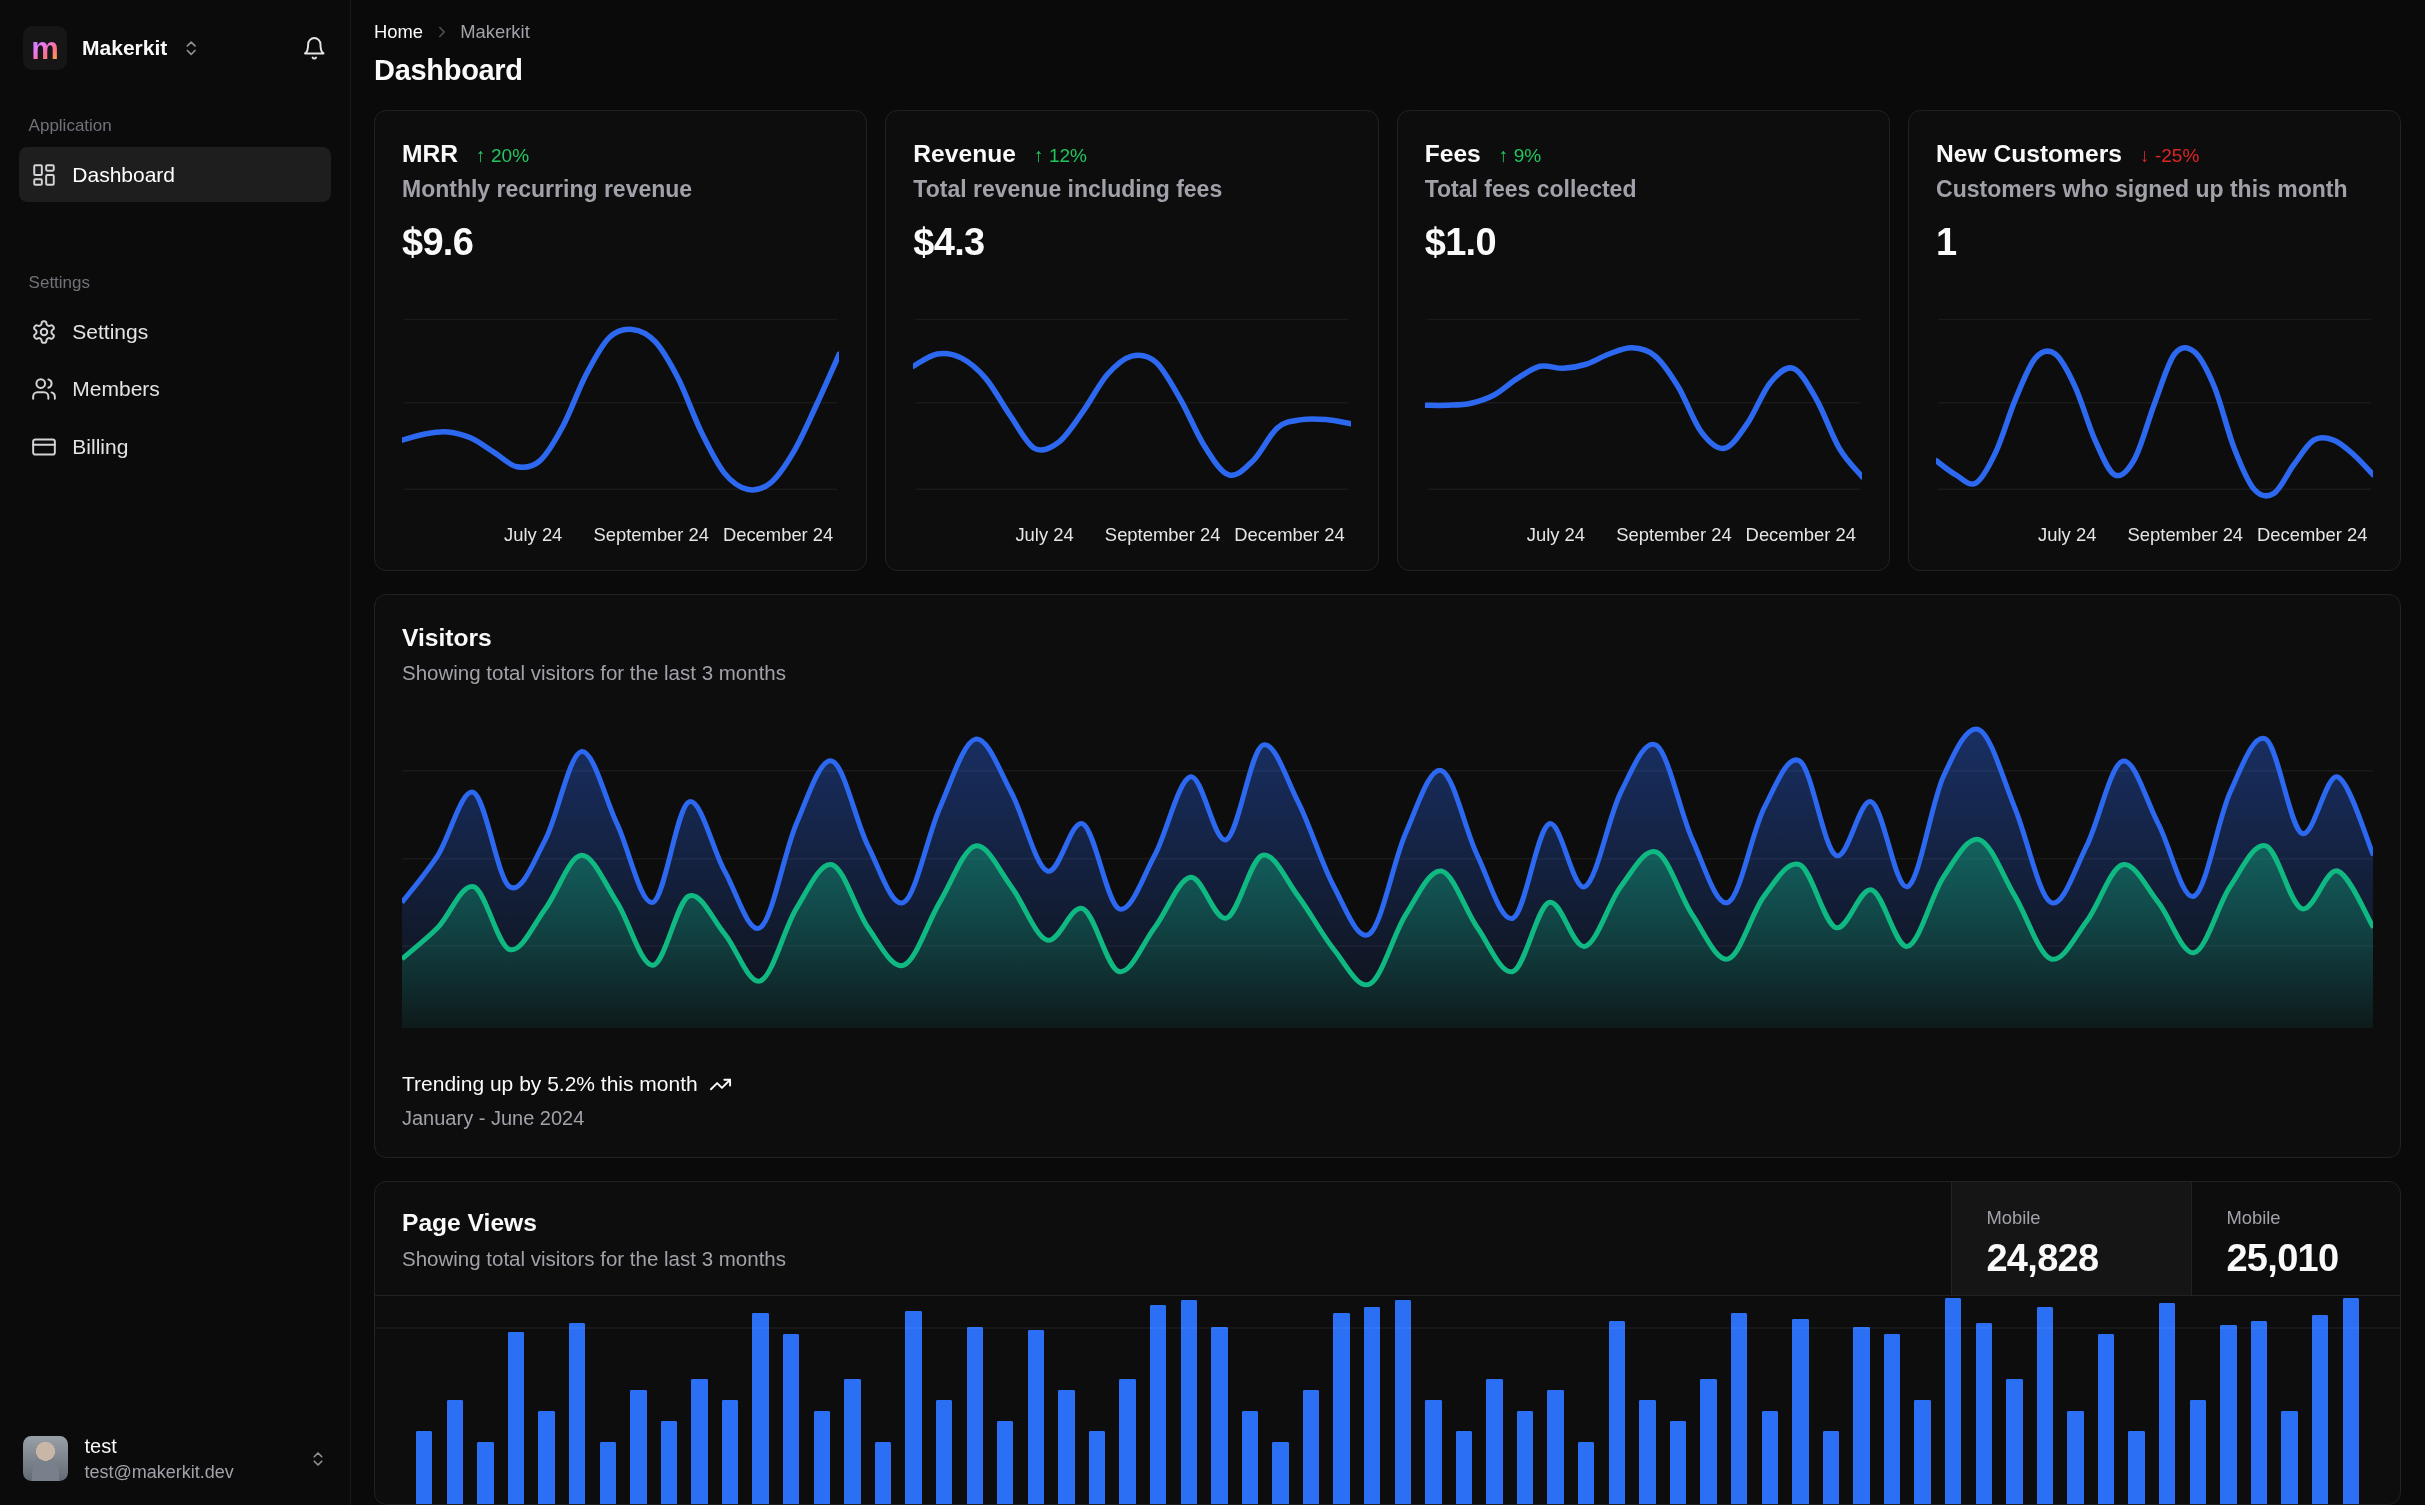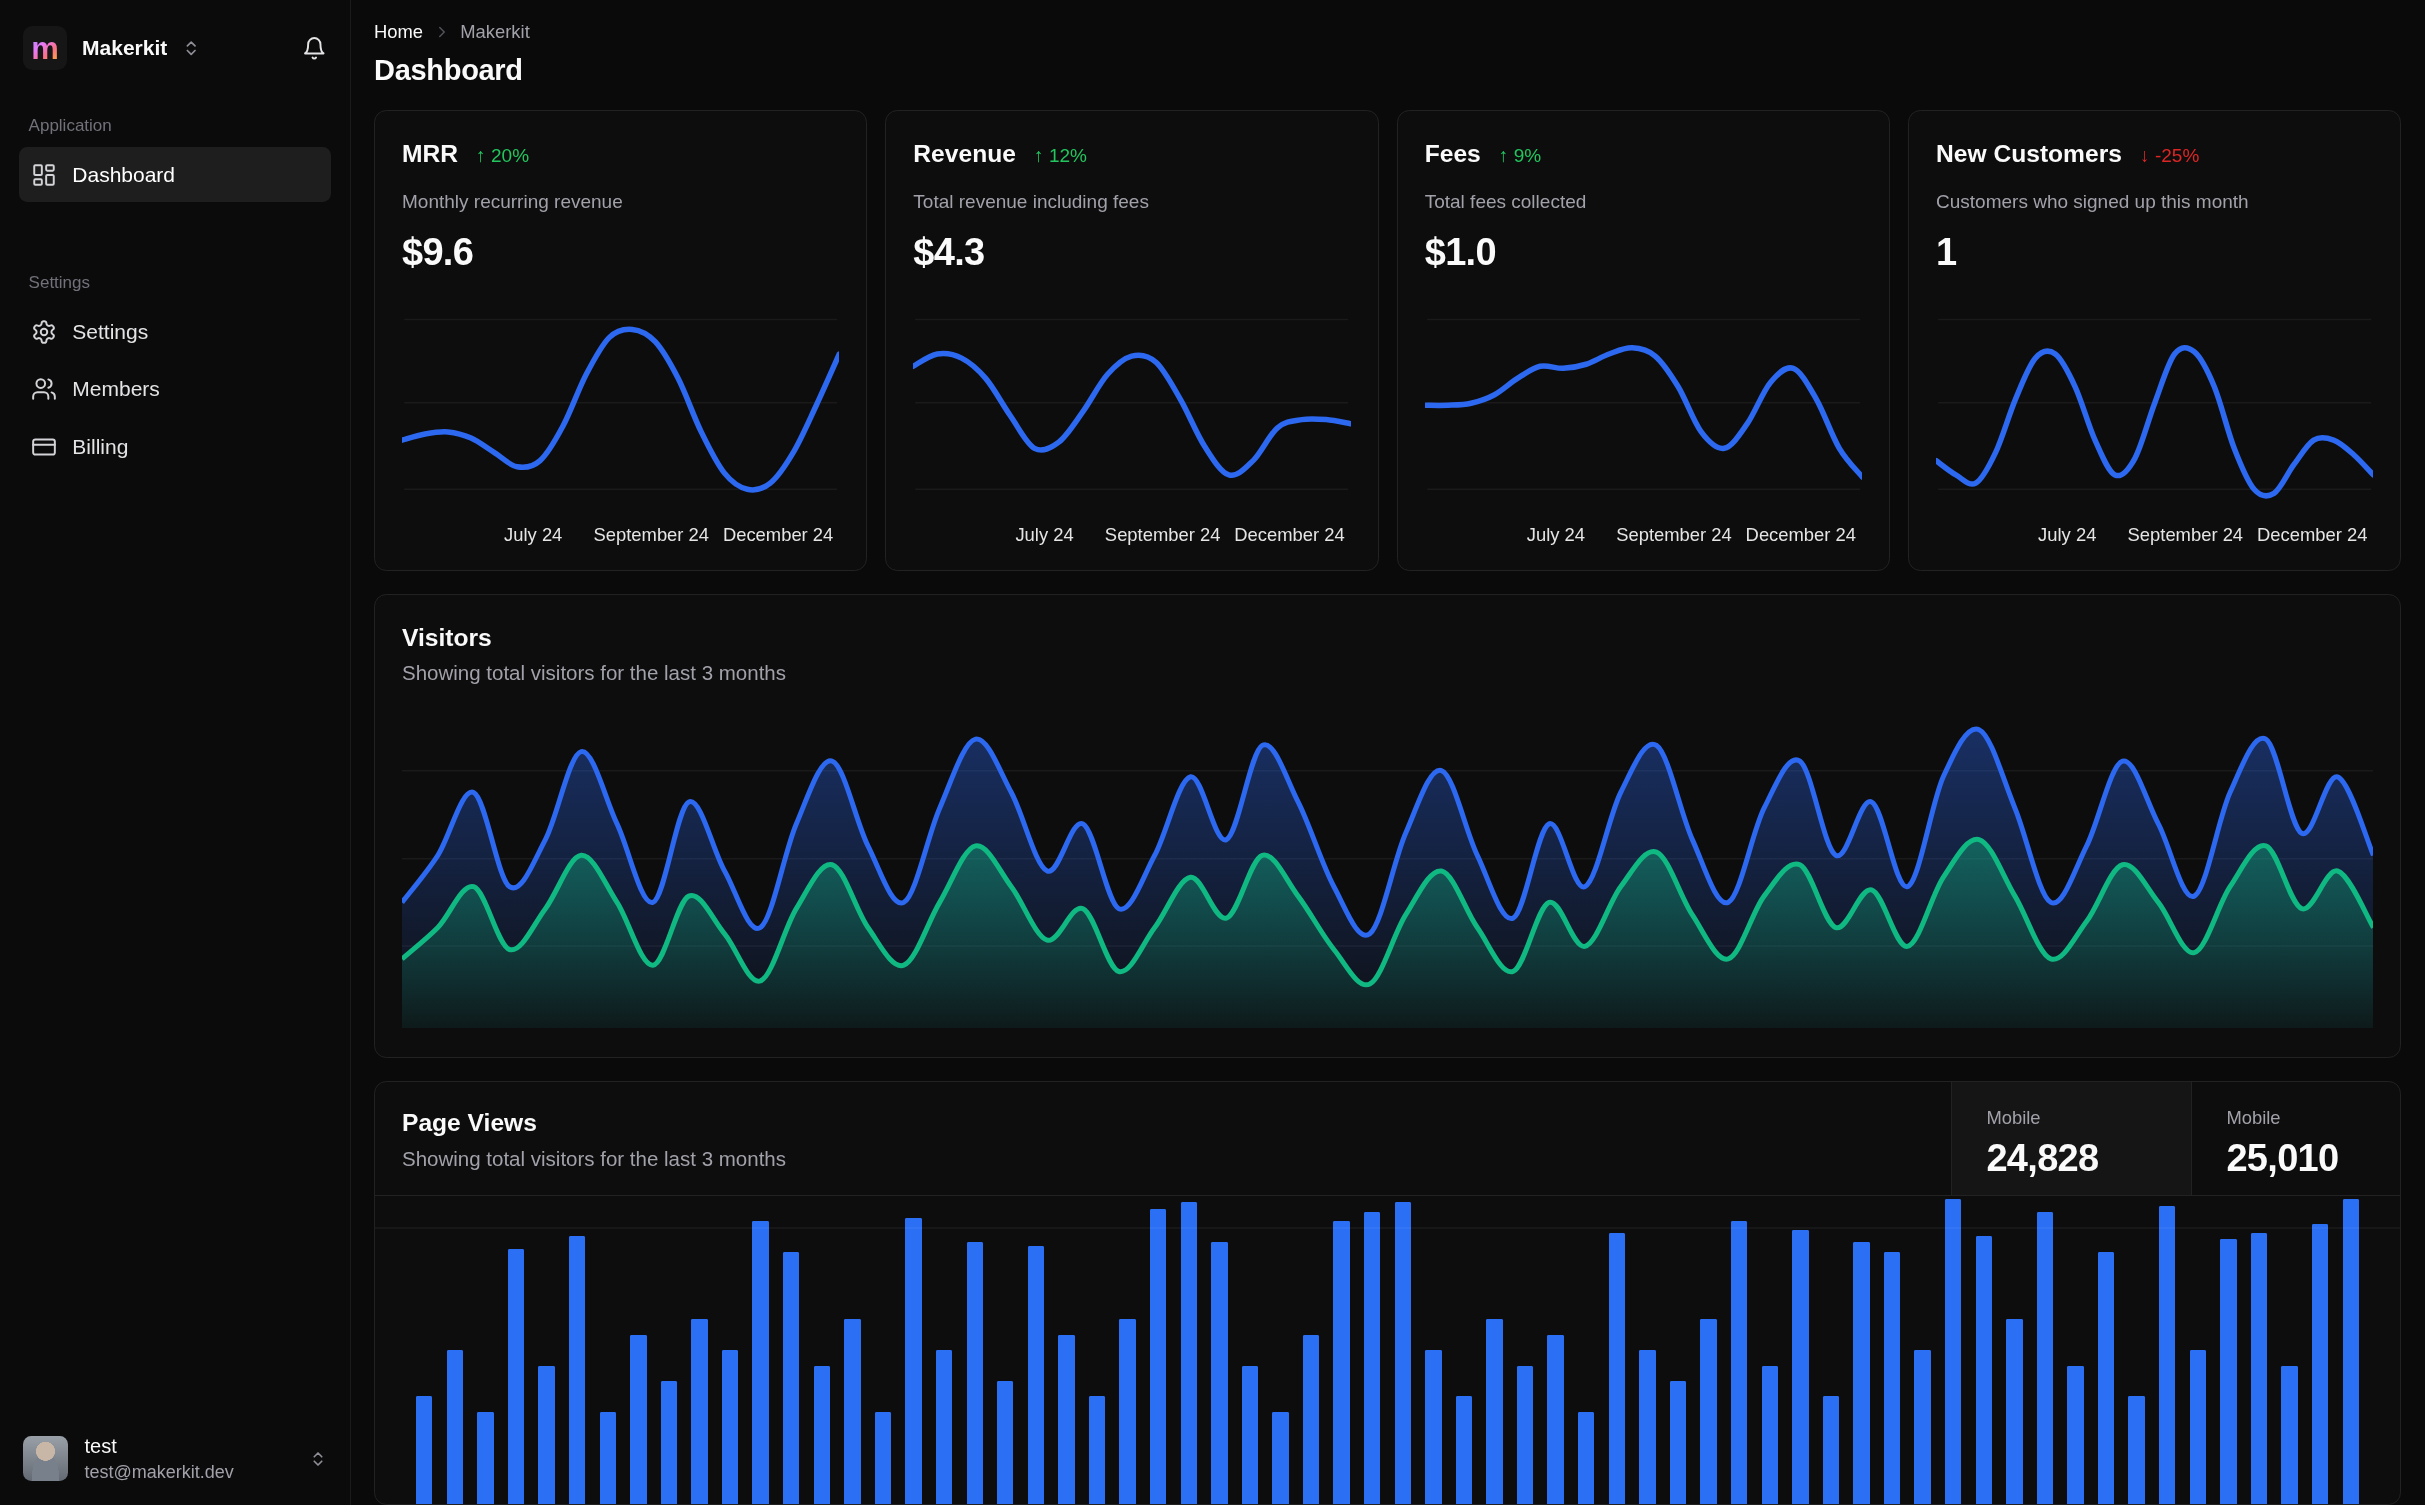--- a/index.html
+++ b/index.html
@@ -51,21 +51,21 @@
 
   
   .cards-row{display:grid;grid-template-columns:repeat(4,1fr);gap:18px;margin-top:23px;}
   .card{background:var(--card);border:1.4px solid var(--border);border-radius:12.3px;}
   .stat-card{height:461px;padding:29px 27px 20.5px;display:flex;flex-direction:column;}
   .stat-head{display:flex;align-items:baseline;gap:18px;}
   .stat-title{font-size:24.6px;font-weight:600;}
   .badge{font-size:19px;display:flex;align-items:baseline;gap:5.5px;}
   .badge.up{color:var(--badge-green);}
   .badge.down{color:var(--badge-red);}
-  .stat-subtitle{font-size:19px;color:var(--muted);margin-top:23px;}
+  .stat-subtitle{font-size:23px;color:var(--muted);margin-top:8px;font-weight:bold;}
   .stat-value{font-size:38px;font-weight:700;margin-top:18px;letter-spacing:-0.7px;}
   .spark-wrap{margin-top:auto;position:relative;height:236px;}
   .spark{width:100%;height:205px;}
   .tick-row{position:relative;height:27px;}
   .tick{position:absolute;top:4.1px;transform:translateX(-50%);font-size:18.4px;color:#e5e5e5;white-space:nowrap;}
   .tick.t0{left:30%;} .tick.t1{left:57%;} .tick.t2{left:86%;}
 
   
   .visitors-card{margin-top:23px;padding:29px 27px 27px;}
   .card-title{font-size:24.6px;font-weight:600;}
@@ -305,20 +305,32 @@
         </linearGradient>
       </defs>
       <line class="grid-line" x1="0" y1="83" x2="1000" y2="83" vector-effect="non-scaling-stroke"></line>
       <line class="grid-line" x1="0" y1="212" x2="1000" y2="212" vector-effect="non-scaling-stroke"></line>
       <line class="grid-line" x1="0" y1="340" x2="1000" y2="340" vector-effect="non-scaling-stroke"></line>
     <path d="M0,276C3.0303030303030307,264.5,12.121212121212121,233.83333333333331,18.181818181818183,206.99999999999997C24.242424242424246,180.16666666666663,30.303030303030308,107.33333333333331,36.36363636363637,114.99999999999999C42.42424242424243,122.66666666666666,48.484848484848484,241.49999999999997,54.54545454545455,252.99999999999997C60.60606060606061,264.5,66.66666666666667,216.96666666666667,72.72727272727273,184C78.7878787878788,151.03333333333333,84.84848484848484,59.03333333333333,90.9090909090909,55.199999999999996C96.96969696969697,51.36666666666666,103.03030303030303,124.19999999999999,109.0909090909091,161C115.15151515151516,197.8,121.2121212121212,281.3666666666667,127.27272727272727,276C133.33333333333331,270.6333333333333,139.3939393939394,136.46666666666664,145.45454545454547,128.79999999999998C151.51515151515153,121.13333333333331,157.57575757575756,199.33333333333331,163.63636363636363,229.99999999999997C169.6969696969697,260.66666666666663,175.75757575757575,324.29999999999995,181.8181818181818,312.79999999999995C187.87878787878788,301.29999999999995,193.93939393939394,201.63333333333333,200,161C206.06060606060606,120.36666666666667,212.12121212121212,63.63333333333333,218.1818181818182,69C224.24242424242425,74.36666666666666,230.3030303030303,158.7,236.36363636363637,193.2C242.42424242424244,227.7,248.48484848484847,285.2,254.54545454545453,276C260.6060606060606,266.8,266.6666666666667,177.86666666666667,272.72727272727275,138C278.7878787878788,98.13333333333333,284.8484848484849,40.63333333333333,290.90909090909093,36.8C296.969696969697,32.96666666666666,303.030303030303,82.79999999999998,309.09090909090907,114.99999999999999C315.1515151515151,147.2,321.2121212121212,222.33333333333331,327.27272727272725,229.99999999999997C333.3333333333333,237.66666666666663,339.3939393939394,151.8,345.45454545454544,161C351.5151515151515,170.2,357.57575757575756,277.5333333333333,363.6363636363636,285.2C369.6969696969697,292.8666666666667,375.75757575757575,239.19999999999996,381.8181818181818,206.99999999999997C387.8787878787879,174.79999999999998,393.93939393939394,95.83333333333333,400,92C406.06060606060606,88.16666666666667,412.1212121212121,191.66666666666666,418.1818181818182,184C424.24242424242425,176.33333333333334,430.3030303030303,55.2,436.3636363636364,46C442.42424242424244,36.8,448.4848484848485,94.29999999999998,454.54545454545456,128.79999999999998C460.6060606060606,163.29999999999998,466.6666666666667,220.79999999999995,472.72727272727275,252.99999999999997C478.7878787878788,285.2,484.8484848484849,335.0333333333333,490.90909090909093,322C496.969696969697,308.9666666666667,503.030303030303,214.66666666666666,509.09090909090907,174.79999999999998C515.1515151515151,134.9333333333333,521.2121212121211,77.43333333333334,527.2727272727273,82.8C533.3333333333334,88.16666666666666,539.3939393939395,170.96666666666664,545.4545454545455,206.99999999999997C551.5151515151515,243.0333333333333,557.5757575757575,306.6666666666667,563.6363636363636,299C569.6969696969697,291.3333333333333,575.7575757575758,168.66666666666669,581.8181818181819,161C587.878787878788,153.33333333333331,593.939393939394,260.66666666666663,600,252.99999999999997C606.060606060606,245.33333333333331,612.121212121212,149.49999999999997,618.1818181818181,114.99999999999999C624.2424242424242,80.5,630.3030303030303,34.5,636.3636363636364,46C642.4242424242425,57.5,648.4848484848485,145.66666666666666,654.5454545454545,184C660.6060606060605,222.33333333333334,666.6666666666667,283.6666666666667,672.7272727272727,276C678.7878787878788,268.3333333333333,684.8484848484848,172.5,690.9090909090909,138C696.969696969697,103.5,703.030303030303,57.50000000000001,709.0909090909091,69C715.1515151515152,80.5,721.2121212121212,197.0333333333333,727.2727272727273,206.99999999999997C733.3333333333333,216.96666666666664,739.3939393939395,121.13333333333331,745.4545454545455,128.79999999999998C751.5151515151515,136.46666666666664,757.5757575757575,259.1333333333333,763.6363636363636,252.99999999999997C769.6969696969697,246.86666666666665,775.7575757575758,130.33333333333331,781.8181818181819,92C787.878787878788,53.66666666666667,793.939393939394,15.333333333333332,800,23C806.060606060606,30.666666666666668,812.121212121212,95.83333333333334,818.1818181818181,138C824.2424242424242,180.16666666666666,830.3030303030303,266.8,836.3636363636364,276C842.4242424242425,285.2,848.4848484848485,227.7,854.5454545454545,193.2C860.6060606060605,158.7,866.6666666666667,74.36666666666666,872.7272727272727,69C878.7878787878788,63.63333333333333,884.8484848484848,128.03333333333333,890.9090909090909,161C896.969696969697,193.96666666666667,903.030303030303,274.46666666666664,909.0909090909091,266.79999999999995C915.1515151515152,259.13333333333327,921.2121212121212,153.33333333333331,927.2727272727273,114.99999999999999C933.3333333333333,76.66666666666666,939.3939393939395,26.83333333333333,945.4545454545455,36.8C951.5151515151515,46.766666666666666,957.5757575757575,165.6,963.6363636363636,174.79999999999998C969.6969696969697,183.99999999999997,975.7575757575758,86.63333333333334,981.8181818181819,92C987.878787878788,97.36666666666666,996.969696969697,187.83333333333331,1000,206.99999999999997L1000,460L0,460Z" fill="url(#gBlue)"></path>
         <path d="M0,276C3.0303030303030307,264.5,12.121212121212121,233.83333333333331,18.181818181818183,206.99999999999997C24.242424242424246,180.16666666666663,30.303030303030308,107.33333333333331,36.36363636363637,114.99999999999999C42.42424242424243,122.66666666666666,48.484848484848484,241.49999999999997,54.54545454545455,252.99999999999997C60.60606060606061,264.5,66.66666666666667,216.96666666666667,72.72727272727273,184C78.7878787878788,151.03333333333333,84.84848484848484,59.03333333333333,90.9090909090909,55.199999999999996C96.96969696969697,51.36666666666666,103.03030303030303,124.19999999999999,109.0909090909091,161C115.15151515151516,197.8,121.2121212121212,281.3666666666667,127.27272727272727,276C133.33333333333331,270.6333333333333,139.3939393939394,136.46666666666664,145.45454545454547,128.79999999999998C151.51515151515153,121.13333333333331,157.57575757575756,199.33333333333331,163.63636363636363,229.99999999999997C169.6969696969697,260.66666666666663,175.75757575757575,324.29999999999995,181.8181818181818,312.79999999999995C187.87878787878788,301.29999999999995,193.93939393939394,201.63333333333333,200,161C206.06060606060606,120.36666666666667,212.12121212121212,63.63333333333333,218.1818181818182,69C224.24242424242425,74.36666666666666,230.3030303030303,158.7,236.36363636363637,193.2C242.42424242424244,227.7,248.48484848484847,285.2,254.54545454545453,276C260.6060606060606,266.8,266.6666666666667,177.86666666666667,272.72727272727275,138C278.7878787878788,98.13333333333333,284.8484848484849,40.63333333333333,290.90909090909093,36.8C296.969696969697,32.96666666666666,303.030303030303,82.79999999999998,309.09090909090907,114.99999999999999C315.1515151515151,147.2,321.2121212121212,222.33333333333331,327.27272727272725,229.99999999999997C333.3333333333333,237.66666666666663,339.3939393939394,151.8,345.45454545454544,161C351.5151515151515,170.2,357.57575757575756,277.5333333333333,363.6363636363636,285.2C369.6969696969697,292.8666666666667,375.75757575757575,239.19999999999996,381.8181818181818,206.99999999999997C387.8787878787879,174.79999999999998,393.93939393939394,95.83333333333333,400,92C406.06060606060606,88.16666666666667,412.1212121212121,191.66666666666666,418.1818181818182,184C424.24242424242425,176.33333333333334,430.3030303030303,55.2,436.3636363636364,46C442.42424242424244,36.8,448.4848484848485,94.29999999999998,454.54545454545456,128.79999999999998C460.6060606060606,163.29999999999998,466.6666666666667,220.79999999999995,472.72727272727275,252.99999999999997C478.7878787878788,285.2,484.8484848484849,335.0333333333333,490.90909090909093,322C496.969696969697,308.9666666666667,503.030303030303,214.66666666666666,509.09090909090907,174.79999999999998C515.1515151515151,134.9333333333333,521.2121212121211,77.43333333333334,527.2727272727273,82.8C533.3333333333334,88.16666666666666,539.3939393939395,170.96666666666664,545.4545454545455,206.99999999999997C551.5151515151515,243.0333333333333,557.5757575757575,306.6666666666667,563.6363636363636,299C569.6969696969697,291.3333333333333,575.7575757575758,168.66666666666669,581.8181818181819,161C587.878787878788,153.33333333333331,593.939393939394,260.66666666666663,600,252.99999999999997C606.060606060606,245.33333333333331,612.121212121212,149.49999999999997,618.1818181818181,114.99999999999999C624.2424242424242,80.5,630.3030303030303,34.5,636.3636363636364,46C642.4242424242425,57.5,648.4848484848485,145.66666666666666,654.5454545454545,184C660.6060606060605,222.33333333333334,666.6666666666667,283.6666666666667,672.7272727272727,276C678.7878787878788,268.3333333333333,684.8484848484848,172.5,690.9090909090909,138C696.969696969697,103.5,703.030303030303,57.50000000000001,709.0909090909091,69C715.1515151515152,80.5,721.2121212121212,197.0333333333333,727.2727272727273,206.99999999999997C733.3333333333333,216.96666666666664,739.3939393939395,121.13333333333331,745.4545454545455,128.79999999999998C751.5151515151515,136.46666666666664,757.5757575757575,259.1333333333333,763.6363636363636,252.99999999999997C769.6969696969697,246.86666666666665,775.7575757575758,130.33333333333331,781.8181818181819,92C787.878787878788,53.66666666666667,793.939393939394,15.333333333333332,800,23C806.060606060606,30.666666666666668,812.121212121212,95.83333333333334,818.1818181818181,138C824.2424242424242,180.16666666666666,830.3030303030303,266.8,836.3636363636364,276C842.4242424242425,285.2,848.4848484848485,227.7,854.5454545454545,193.2C860.6060606060605,158.7,866.6666666666667,74.36666666666666,872.7272727272727,69C878.7878787878788,63.63333333333333,884.8484848484848,128.03333333333333,890.9090909090909,161C896.969696969697,193.96666666666667,903.030303030303,274.46666666666664,909.0909090909091,266.79999999999995C915.1515151515152,259.13333333333327,921.2121212121212,153.33333333333331,927.2727272727273,114.99999999999999C933.3333333333333,76.66666666666666,939.3939393939395,26.83333333333333,945.4545454545455,36.8C951.5151515151515,46.766666666666666,957.5757575757575,165.6,963.6363636363636,174.79999999999998C969.6969696969697,183.99999999999997,975.7575757575758,86.63333333333334,981.8181818181819,92C987.878787878788,97.36666666666666,996.969696969697,187.83333333333331,1000,206.99999999999997" fill="none" stroke="#2c68f0" stroke-width="5" vector-effect="non-scaling-stroke"></path>
         <path d="M0,358.79999999999995C3.0303030303030307,351.13333333333327,12.121212121212121,330.4333333333333,18.181818181818183,312.79999999999995C24.242424242424246,295.16666666666663,30.303030303030308,247.6333333333333,36.36363636363637,252.99999999999997C42.42424242424243,258.3666666666667,48.484848484848484,339.6333333333333,54.54545454545455,345C60.60606060606061,350.3666666666667,66.66666666666667,308.2,72.72727272727273,285.2C78.7878787878788,262.2,84.84848484848484,208.5333333333333,90.9090909090909,206.99999999999997C96.96969696969697,205.46666666666664,103.03030303030303,249.16666666666666,109.0909090909091,276C115.15151515151516,302.8333333333333,121.2121212121212,369.53333333333336,127.27272727272727,368C133.33333333333331,366.46666666666664,139.3939393939394,274.46666666666664,145.45454545454547,266.79999999999995C151.51515151515153,259.13333333333327,157.57575757575756,301.3,163.63636363636363,322C169.6969696969697,342.7,175.75757575757575,397.13333333333327,181.8181818181818,390.99999999999994C187.87878787878788,384.8666666666666,193.93939393939394,313.56666666666666,200,285.2C206.06060606060606,256.8333333333333,212.12121212121212,216.2,218.1818181818182,220.79999999999998C224.24242424242425,225.39999999999998,230.3030303030303,288.2666666666666,236.36363636363637,312.79999999999995C242.42424242424244,337.3333333333333,248.48484848484847,374.1333333333333,254.54545454545453,368C260.6060606060606,361.8666666666667,266.6666666666667,305.1333333333333,272.72727272727275,276C278.7878787878788,246.86666666666667,284.8484848484849,197.03333333333333,290.90909090909093,193.2C296.969696969697,189.36666666666665,303.030303030303,229.99999999999997,309.09090909090907,252.99999999999997C315.1515151515151,276,321.2121212121212,325.8333333333333,327.27272727272725,331.2C333.3333333333333,336.56666666666666,339.3939393939394,277.5333333333333,345.45454545454544,285.2C351.5151515151515,292.8666666666667,357.57575757575756,372.6,363.6363636363636,377.2C369.6969696969697,381.79999999999995,375.75757575757575,335.79999999999995,381.8181818181818,312.79999999999995C387.8787878787879,289.79999999999995,393.93939393939394,241.49999999999997,400,239.2C406.06060606060606,236.9,412.1212121212121,304.3666666666667,418.1818181818182,299C424.24242424242425,293.6333333333333,430.3030303030303,212.36666666666665,436.3636363636364,206.99999999999997C442.42424242424244,201.6333333333333,448.4848484848485,243.79999999999995,454.54545454545456,266.79999999999995C460.6060606060606,289.79999999999995,466.6666666666667,323.5333333333333,472.72727272727275,345C478.7878787878788,366.4666666666667,484.8484848484849,404.0333333333333,490.90909090909093,395.59999999999997C496.969696969697,387.16666666666663,503.030303030303,322,509.09090909090907,294.4C515.1515151515151,266.79999999999995,521.2121212121211,226.9333333333333,527.2727272727273,229.99999999999997C533.3333333333334,233.06666666666663,539.3939393939395,288.2666666666666,545.4545454545455,312.79999999999995C551.5151515151515,337.3333333333333,557.5757575757575,383.3333333333333,563.6363636363636,377.2C569.6969696969697,371.06666666666666,575.7575757575758,282.1333333333333,581.8181818181819,276C587.878787878788,269.8666666666667,593.939393939394,344.2333333333333,600,340.4C606.060606060606,336.56666666666666,612.121212121212,276,618.1818181818181,252.99999999999997C624.2424242424242,229.99999999999997,630.3030303030303,195.49999999999997,636.3636363636364,202.39999999999998C642.4242424242425,209.29999999999998,648.4848484848485,268.3333333333333,654.5454545454545,294.4C660.6060606060605,320.46666666666664,666.6666666666667,363.4,672.7272727272727,358.79999999999995C678.7878787878788,354.19999999999993,684.8484848484848,289.79999999999995,690.9090909090909,266.79999999999995C696.969696969697,243.79999999999995,703.030303030303,213.13333333333333,709.0909090909091,220.79999999999998C715.1515151515152,228.46666666666664,721.2121212121212,306.66666666666663,727.2727272727273,312.79999999999995C733.3333333333333,318.9333333333333,739.3939393939395,252.99999999999997,745.4545454545455,257.59999999999997C751.5151515151515,262.2,757.5757575757575,343.46666666666664,763.6363636363636,340.4C769.6969696969697,337.3333333333333,775.7575757575758,265.26666666666665,781.8181818181819,239.2C787.878787878788,213.13333333333333,793.939393939394,179.4,800,184C806.060606060606,188.6,812.121212121212,237.66666666666663,818.1818181818181,266.79999999999995C824.2424242424242,295.9333333333333,830.3030303030303,352.66666666666663,836.3636363636364,358.79999999999995C842.4242424242425,364.9333333333333,848.4848484848485,326.59999999999997,854.5454545454545,303.59999999999997C860.6060606060605,280.59999999999997,866.6666666666667,225.39999999999998,872.7272727272727,220.79999999999998C878.7878787878788,216.2,884.8484848484848,254.53333333333333,890.9090909090909,276C896.969696969697,297.46666666666664,903.030303030303,353.4333333333333,909.0909090909091,349.59999999999997C915.1515151515152,345.76666666666665,921.2121212121212,279.0666666666666,927.2727272727273,252.99999999999997C933.3333333333333,226.9333333333333,939.3939393939395,187.83333333333331,945.4545454545455,193.2C951.5151515151515,198.56666666666666,957.5757575757575,279.06666666666666,963.6363636363636,285.2C969.6969696969697,291.3333333333333,975.7575757575758,225.39999999999998,981.8181818181819,229.99999999999997C987.878787878788,234.59999999999997,996.969696969697,298.99999999999994,1000,312.79999999999995L1000,460L0,460Z" fill="url(#gGreen)"></path>
         <path d="M0,358.79999999999995C3.0303030303030307,351.13333333333327,12.121212121212121,330.4333333333333,18.181818181818183,312.79999999999995C24.242424242424246,295.16666666666663,30.303030303030308,247.6333333333333,36.36363636363637,252.99999999999997C42.42424242424243,258.3666666666667,48.484848484848484,339.6333333333333,54.54545454545455,345C60.60606060606061,350.3666666666667,66.66666666666667,308.2,72.72727272727273,285.2C78.7878787878788,262.2,84.84848484848484,208.5333333333333,90.9090909090909,206.99999999999997C96.96969696969697,205.46666666666664,103.03030303030303,249.16666666666666,109.0909090909091,276C115.15151515151516,302.8333333333333,121.2121212121212,369.53333333333336,127.27272727272727,368C133.33333333333331,366.46666666666664,139.3939393939394,274.46666666666664,145.45454545454547,266.79999999999995C151.51515151515153,259.13333333333327,157.57575757575756,301.3,163.63636363636363,322C169.6969696969697,342.7,175.75757575757575,397.13333333333327,181.8181818181818,390.99999999999994C187.87878787878788,384.8666666666666,193.93939393939394,313.56666666666666,200,285.2C206.06060606060606,256.8333333333333,212.12121212121212,216.2,218.1818181818182,220.79999999999998C224.24242424242425,225.39999999999998,230.3030303030303,288.2666666666666,236.36363636363637,312.79999999999995C242.42424242424244,337.3333333333333,248.48484848484847,374.1333333333333,254.54545454545453,368C260.6060606060606,361.8666666666667,266.6666666666667,305.1333333333333,272.72727272727275,276C278.7878787878788,246.86666666666667,284.8484848484849,197.03333333333333,290.90909090909093,193.2C296.969696969697,189.36666666666665,303.030303030303,229.99999999999997,309.09090909090907,252.99999999999997C315.1515151515151,276,321.2121212121212,325.8333333333333,327.27272727272725,331.2C333.3333333333333,336.56666666666666,339.3939393939394,277.5333333333333,345.45454545454544,285.2C351.5151515151515,292.8666666666667,357.57575757575756,372.6,363.6363636363636,377.2C369.6969696969697,381.79999999999995,375.75757575757575,335.79999999999995,381.8181818181818,312.79999999999995C387.8787878787879,289.79999999999995,393.93939393939394,241.49999999999997,400,239.2C406.06060606060606,236.9,412.1212121212121,304.3666666666667,418.1818181818182,299C424.24242424242425,293.6333333333333,430.3030303030303,212.36666666666665,436.3636363636364,206.99999999999997C442.42424242424244,201.6333333333333,448.4848484848485,243.79999999999995,454.54545454545456,266.79999999999995C460.6060606060606,289.79999999999995,466.6666666666667,323.5333333333333,472.72727272727275,345C478.7878787878788,366.4666666666667,484.8484848484849,404.0333333333333,490.90909090909093,395.59999999999997C496.969696969697,387.16666666666663,503.030303030303,322,509.09090909090907,294.4C515.1515151515151,266.79999999999995,521.2121212121211,226.9333333333333,527.2727272727273,229.99999999999997C533.3333333333334,233.06666666666663,539.3939393939395,288.2666666666666,545.4545454545455,312.79999999999995C551.5151515151515,337.3333333333333,557.5757575757575,383.3333333333333,563.6363636363636,377.2C569.6969696969697,371.06666666666666,575.7575757575758,282.1333333333333,581.8181818181819,276C587.878787878788,269.8666666666667,593.939393939394,344.2333333333333,600,340.4C606.060606060606,336.56666666666666,612.121212121212,276,618.1818181818181,252.99999999999997C624.2424242424242,229.99999999999997,630.3030303030303,195.49999999999997,636.3636363636364,202.39999999999998C642.4242424242425,209.29999999999998,648.4848484848485,268.3333333333333,654.5454545454545,294.4C660.6060606060605,320.46666666666664,666.6666666666667,363.4,672.7272727272727,358.79999999999995C678.7878787878788,354.19999999999993,684.8484848484848,289.79999999999995,690.9090909090909,266.79999999999995C696.969696969697,243.79999999999995,703.030303030303,213.13333333333333,709.0909090909091,220.79999999999998C715.1515151515152,228.46666666666664,721.2121212121212,306.66666666666663,727.2727272727273,312.79999999999995C733.3333333333333,318.9333333333333,739.3939393939395,252.99999999999997,745.4545454545455,257.59999999999997C751.5151515151515,262.2,757.5757575757575,343.46666666666664,763.6363636363636,340.4C769.6969696969697,337.3333333333333,775.7575757575758,265.26666666666665,781.8181818181819,239.2C787.878787878788,213.13333333333333,793.939393939394,179.4,800,184C806.060606060606,188.6,812.121212121212,237.66666666666663,818.1818181818181,266.79999999999995C824.2424242424242,295.9333333333333,830.3030303030303,352.66666666666663,836.3636363636364,358.79999999999995C842.4242424242425,364.9333333333333,848.4848484848485,326.59999999999997,854.5454545454545,303.59999999999997C860.6060606060605,280.59999999999997,866.6666666666667,225.39999999999998,872.7272727272727,220.79999999999998C878.7878787878788,216.2,884.8484848484848,254.53333333333333,890.9090909090909,276C896.969696969697,297.46666666666664,903.030303030303,353.4333333333333,909.0909090909091,349.59999999999997C915.1515151515152,345.76666666666665,921.2121212121212,279.0666666666666,927.2727272727273,252.99999999999997C933.3333333333333,226.9333333333333,939.3939393939395,187.83333333333331,945.4545454545455,193.2C951.5151515151515,198.56666666666666,957.5757575757575,279.06666666666666,963.6363636363636,285.2C969.6969696969697,291.3333333333333,975.7575757575758,225.39999999999998,981.8181818181819,229.99999999999997C987.878787878788,234.59999999999997,996.969696969697,298.99999999999994,1000,312.79999999999995" fill="none" stroke="#10b981" stroke-width="5" vector-effect="non-scaling-stroke"></path>
       </svg>
+    <div class="vis-footer">
+      <div class="trend-line">
+        <span>Trending up by 5.2% this month</span>
+        <span class="icon">
+          <svg width="23" height="23" viewBox="0 0 24 24" fill="none" stroke="currentColor" stroke-width="2" stroke-linecap="round" stroke-linejoin="round">
+              <polyline points="22 7 13.5 15.5 8.5 10.5 2 17"></polyline>
+              <polyline points="16 7 22 7 22 13"></polyline>
+            </svg>
+        </span>
+      </div>
+      <div class="range-line">January - June 2024</div>
+    </div>
   </div>
 
   <div class="card pv-card">
     <div class="pv-header">
       <div class="pv-head-left">
         <div class="card-title">Page Views</div>
         <div class="card-subtitle">Showing total visitors for the last 3 months</div>
       </div>
       <div class="pv-stat active">
         <div class="pv-stat-label">Mobile</div>

